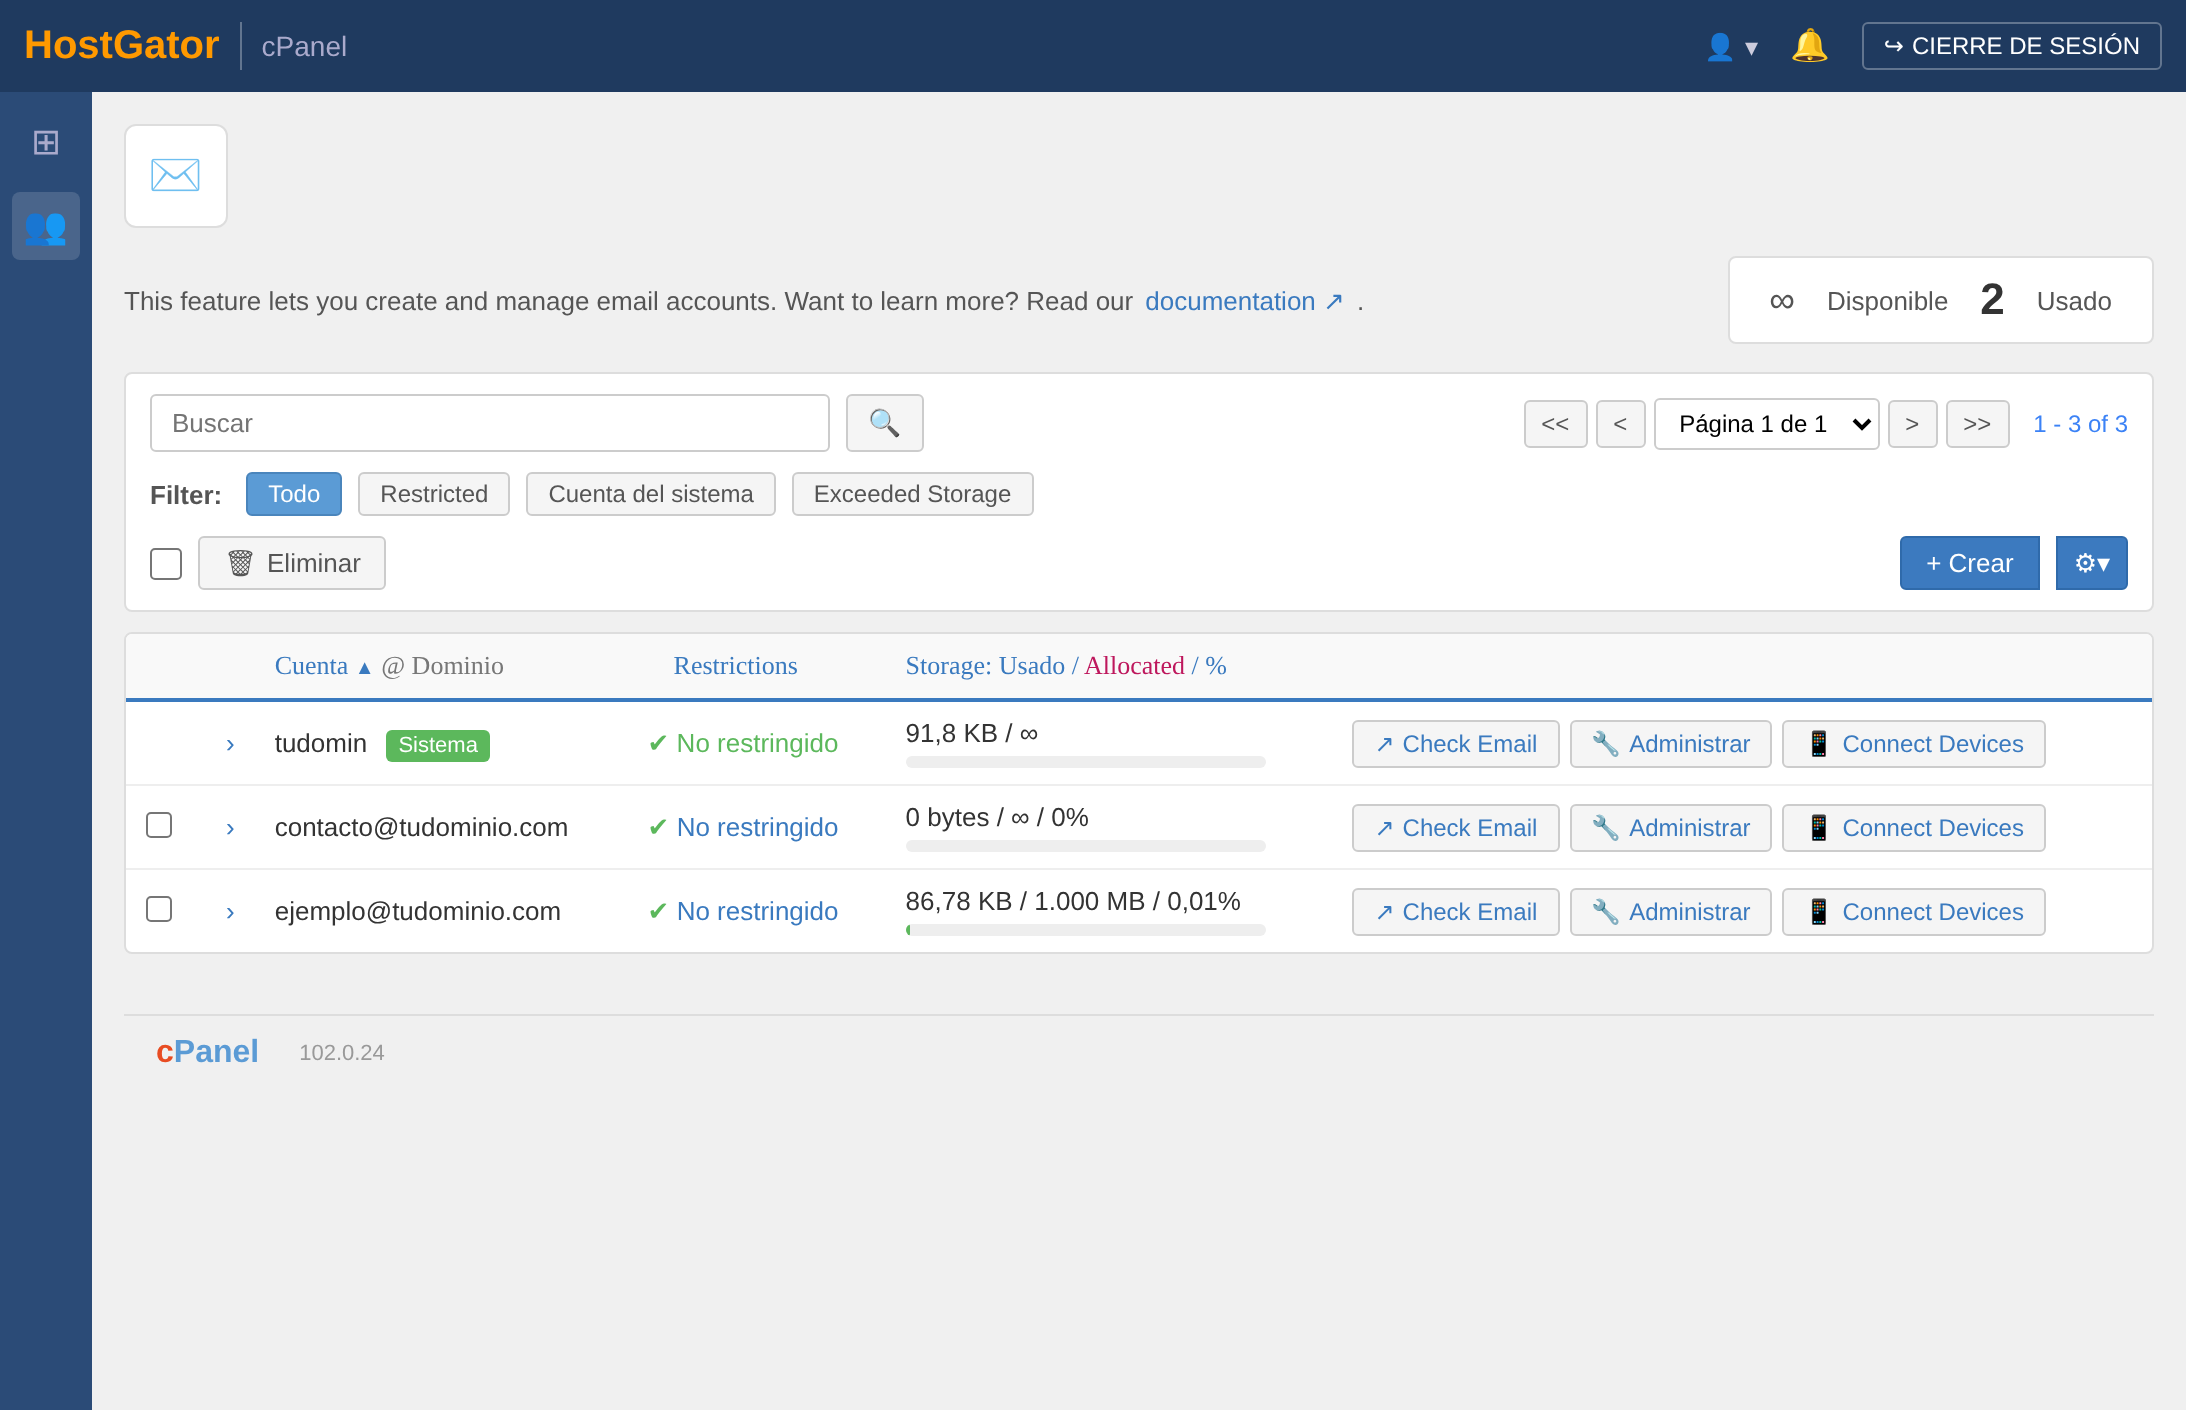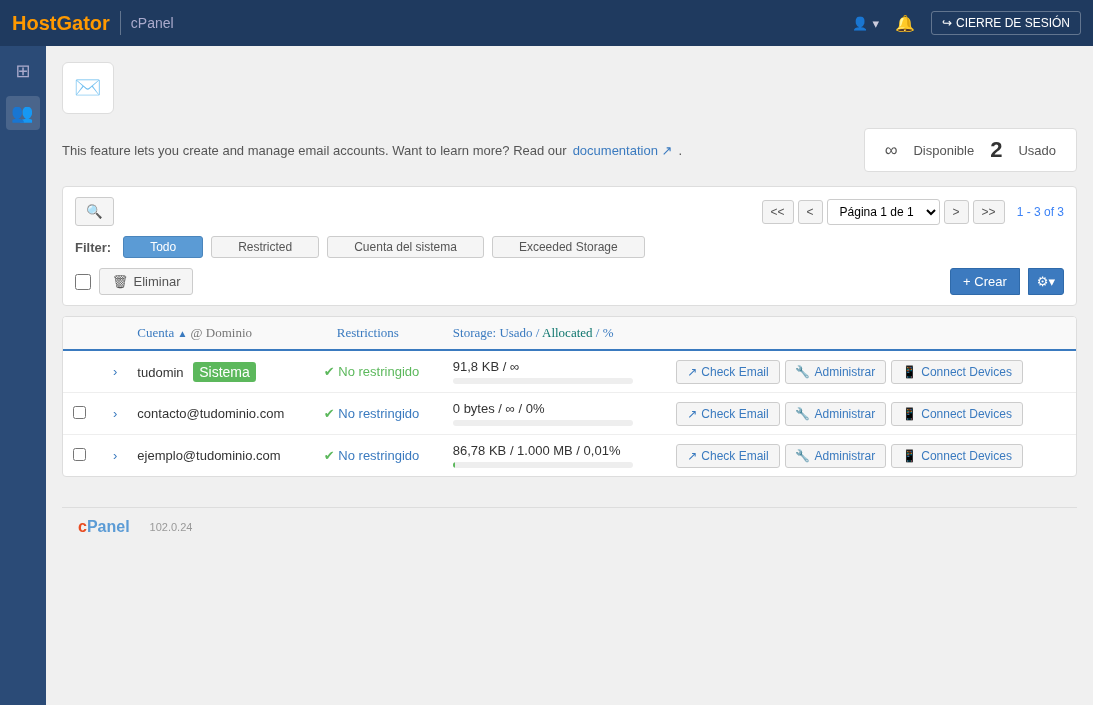--- a/index.html
+++ b/index.html
@@ -177,21 +177,21 @@
 
     
     .filter-row {
       display: flex;
       align-items: center;
       gap: 8px;
       margin-bottom: 10px;
     }
     .filter-label { font-weight: bold; color: #555; font-size: 13px; margin-right: 4px; }
     .filter-btn {
-      padding: 3px 26px;
+      padding: 3px 10px;
       border-radius: 3px;
       border: 1px solid #ccc;
       cursor: pointer;
       font-size: 12px;
       background: #f5f5f5;
       color: #555;
     }
     .filter-btn.active { background: #5b9bd5; border-color: #4a85bc; color: #fff; }
 
     
@@ -253,21 +253,21 @@
     tbody tr { border-bottom: 1px solid #eee; }
     tbody tr:last-child { border-bottom: none; }
     tbody td { padding: 8px 10px; font-size: 13px; vertical-align: middle; }
     .td-check { width: 20px; }
     .td-expand { width: 20px; color: #3a7abf; cursor: pointer; }
     .badge-sistema {
       background: #5cb85c;
       color: #fff;
       padding: 2px 6px;
       border-radius: 3px;
-      font-size: 14px;
+      font-size: 11px;
       margin-left: 6px;
     }
     .restriction-ok { color: #5cb85c; }
     .restriction-link { color: #3a7abf; text-decoration: none; }
     .storage-bar-wrap { width: 180px; }
     .storage-bar {
       height: 6px;
       background: #eee;
       border-radius: 3px;
       margin-top: 4px;
@@ -357,20 +357,21 @@
         <span style="font-size:18px;">∞</span>
         <span>Disponible</span>
         <span class="inf-num">2</span>
         <span>Usado</span>
       </div>
     </div>
 
     <div class="controls">
 
       <div class="search-row">
+        <input class="search-input" type="text" placeholder="Buscar" style="">
         <button class="search-btn">
           <span>🔍</span>
         </button>
         <div class="pagination">
           <button class="pag-btn">&lt;&lt;</button>
           <button class="pag-btn">&lt;</button>
           <select class="pag-select">
             <option>Página 1 de 1</option>
           </select>
           <button class="pag-btn">&gt;</button>
@@ -410,21 +411,21 @@
             <th></th>
             <th>
               <span style="color:#3a7abf;">Cuenta</span>
               <span style="font-size:10px;">▲</span>
               <span style="color:#777;"> @ Dominio</span>
             </th>
             <th>
               <span style="color:#3a7abf;padding-left:13px;">Restrictions</span>
             </th>
             <th>
-              Storage: <span style="color:#3a7abf;">Usado</span> / <span style="color:#0f766e;margin-top:48px;">Allocated</span> / <span style="color:#3a7abf;">%</span>
+              Storage: <span style="color:#3a7abf;">Usado</span> / <span style="color:#be185d;margin-top:48px;">Allocated</span> / <span style="color:#3a7abf;">%</span>
             </th>
             <th></th>
           </tr>
         </thead>
         <tbody id="table-body">
         <tr>
     <td class="td-check">
       
     </td>
     <td class="td-expand">

